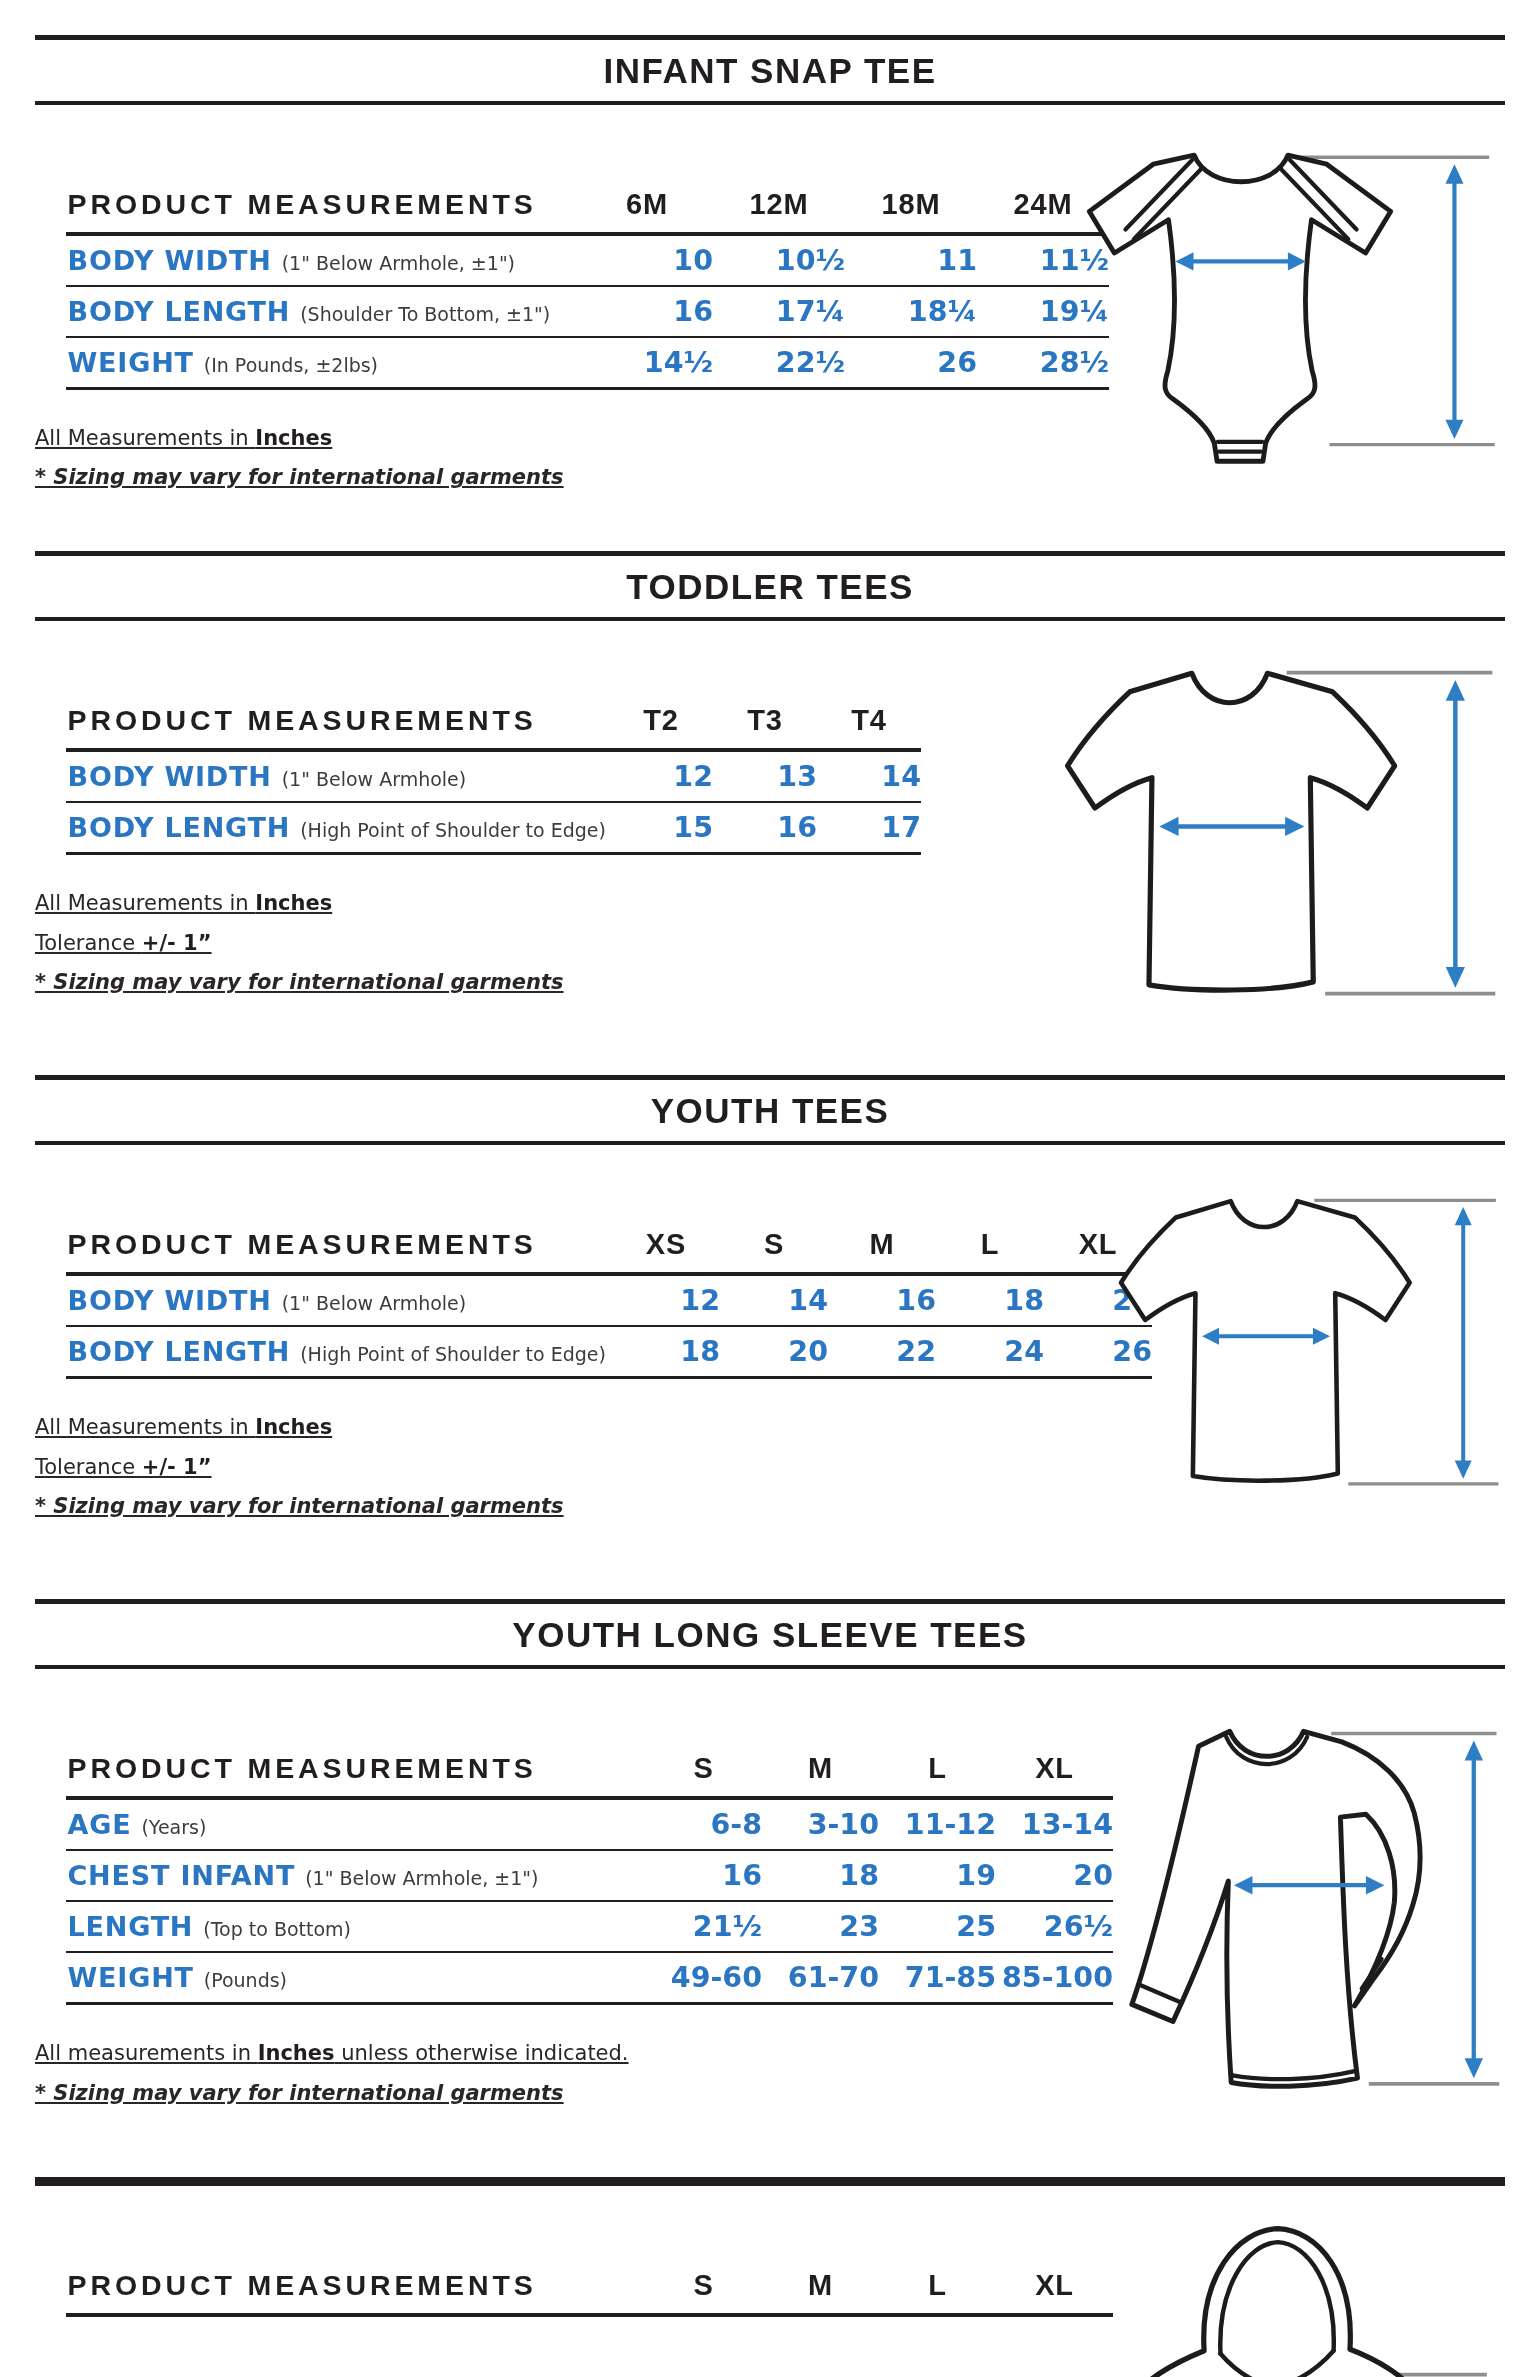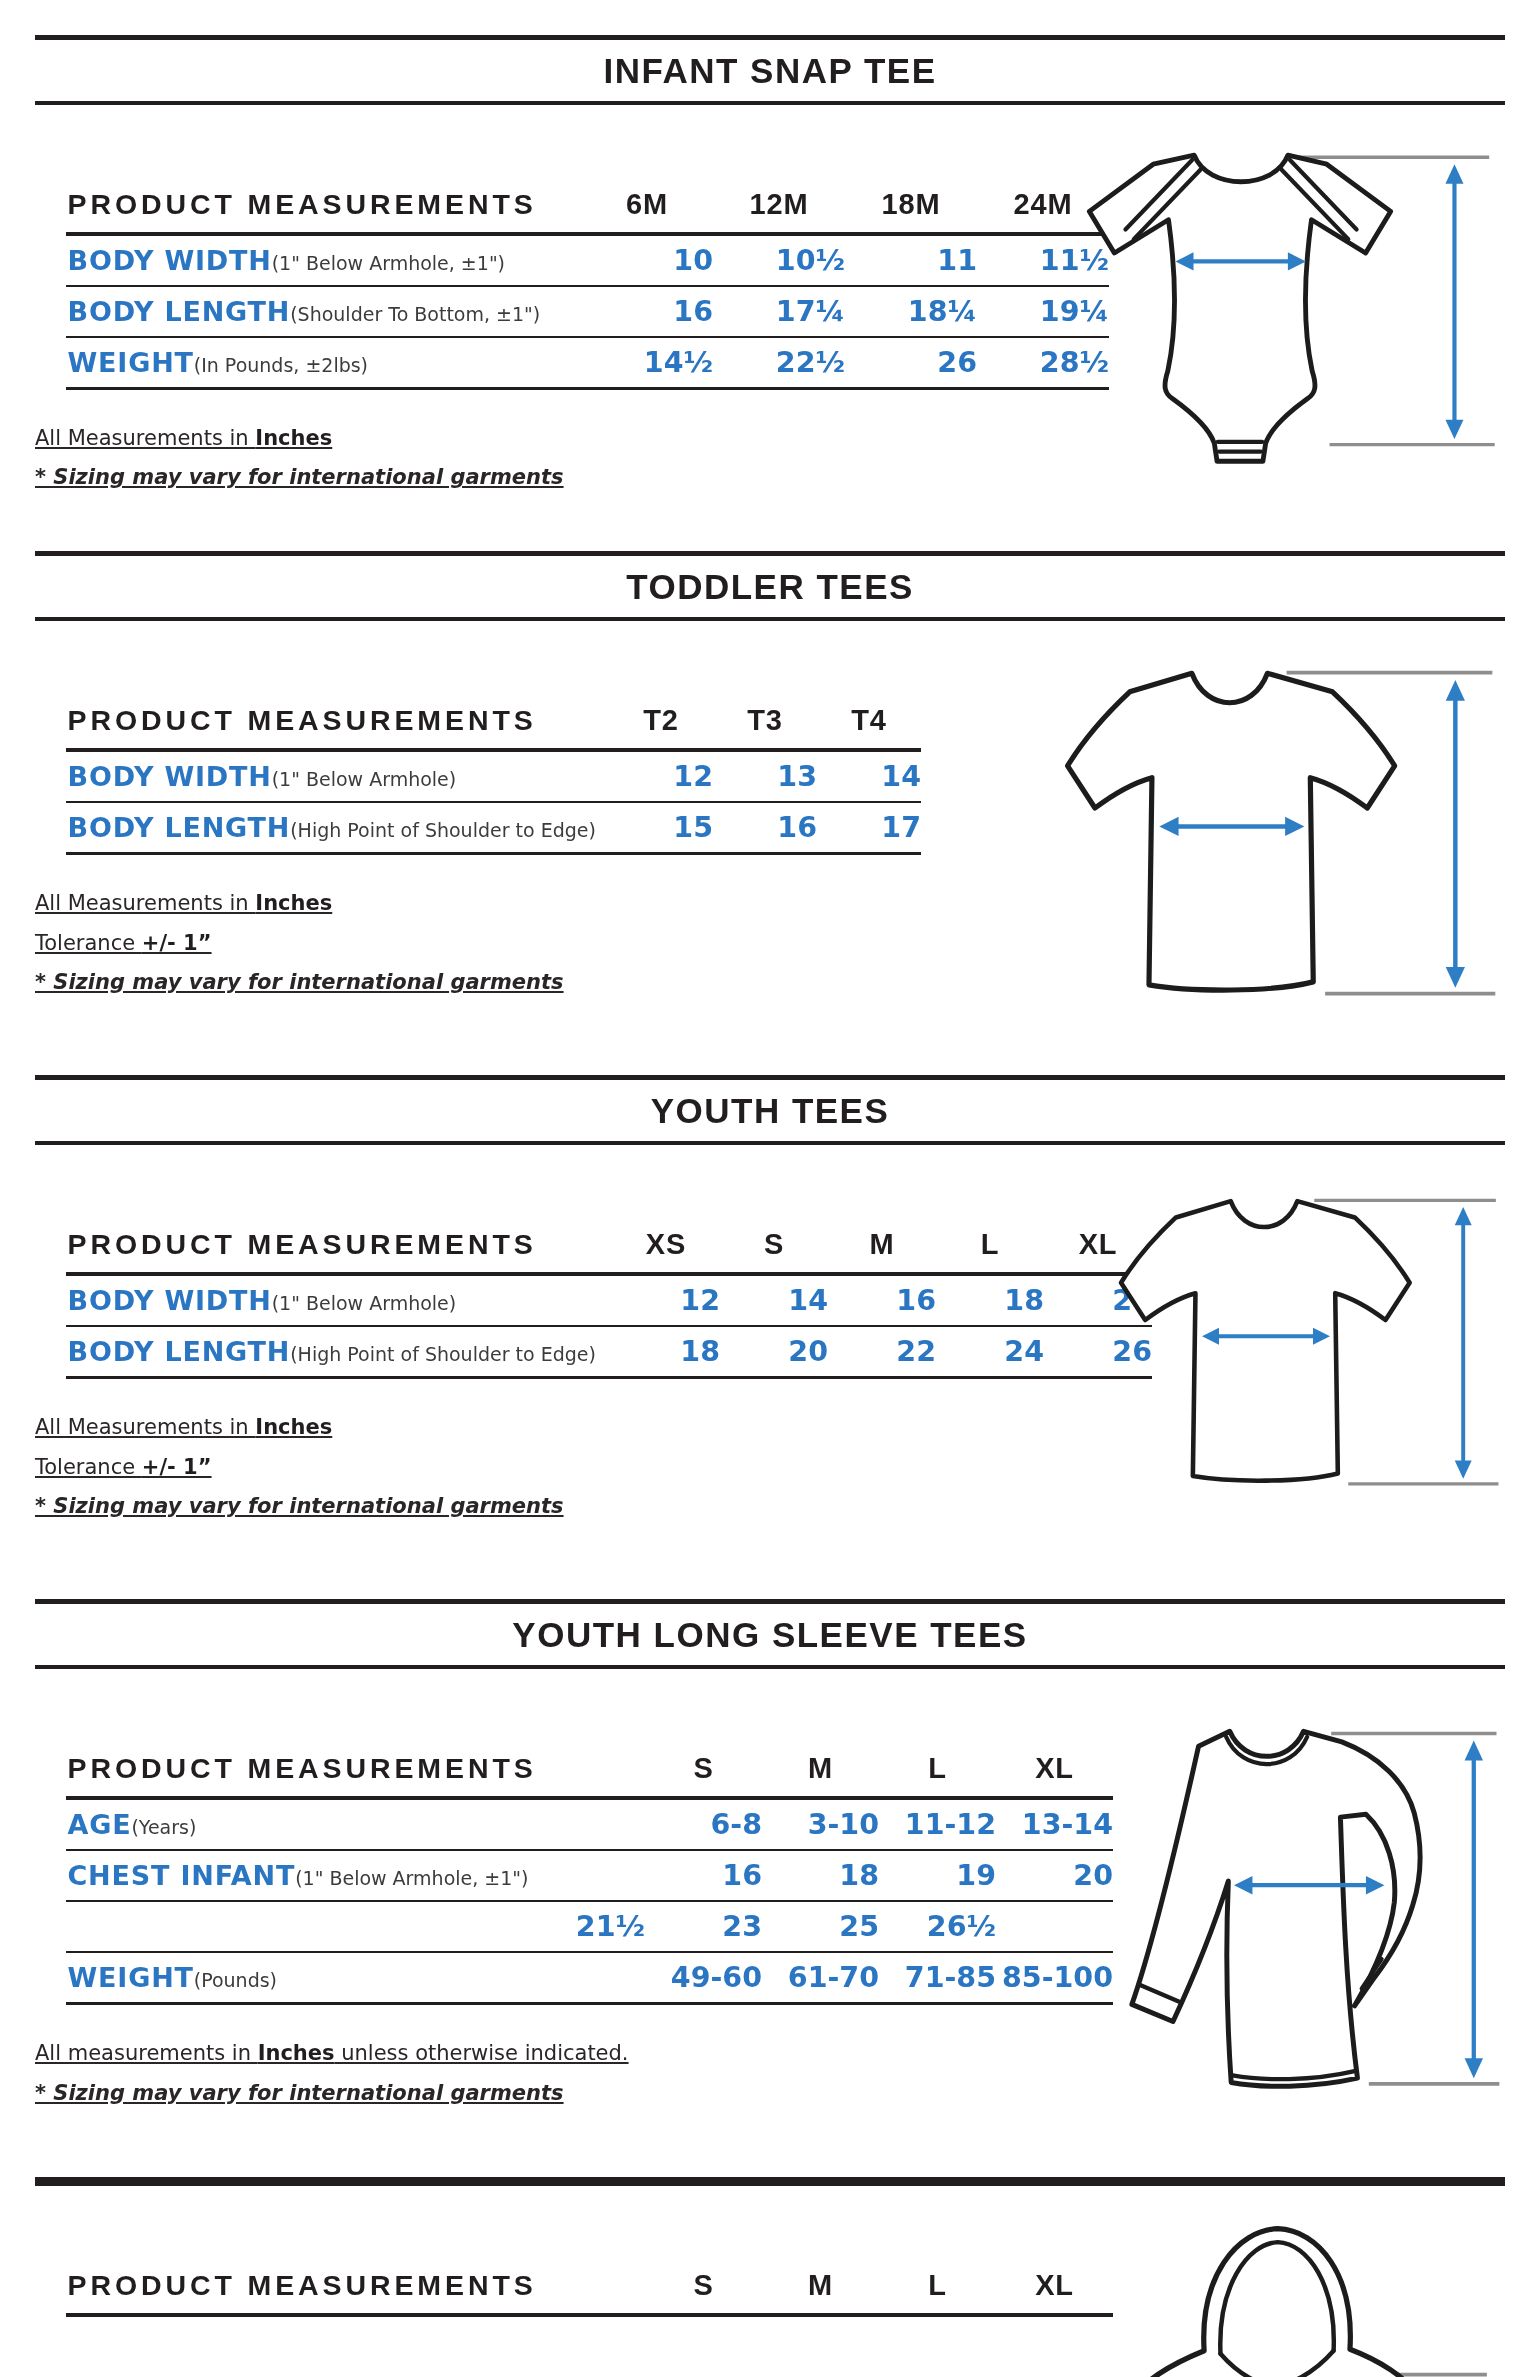--- a/index.html
+++ b/index.html
@@ -47,21 +47,21 @@
     white-space:nowrap;
   }
   .h-size{
     font-family:"Liberation Sans", sans-serif;
     font-weight:800;
     font-size:29px;
     letter-spacing:0.8px;
     color:#221e1f;
     text-align:center;
   }
-  .r-label{display:flex;align-items:baseline;padding-left:1.5px;white-space:nowrap;}
+  .r-label{display:flex;align-items:baseline;gap:10px;padding-left:1.5px;white-space:nowrap;}
   .r-name{
     color:#2b76c2;
     font-weight:bold;
     font-size:27px;
     letter-spacing:0.8px;
   }
   .r-desc{
     color:#3c3c3c;
     font-size:19px;
   }
@@ -332,20 +332,24 @@
           <div class="r-label">
             <span class="r-name">CHEST INFANT</span>
             <span class="r-desc">(1" Below Armhole, ±1")</span>
           </div>
           <div class="r-val">16</div>
           <div class="r-val">18</div>
           <div class="r-val">19</div>
           <div class="r-val">20</div>
         </div>
         <div class="t-row">
+          <div class="r-label">
+            <span class="r-name">LENGTH</span>
+            <span class="r-desc">(Top to Bottom)</span>
+          </div>
           <div class="r-val">21½</div>
           <div class="r-val">23</div>
           <div class="r-val">25</div>
           <div class="r-val">26½</div>
         </div>
         <div class="t-row last">
           <div class="r-label">
             <span class="r-name">WEIGHT</span>
             <span class="r-desc">(Pounds)</span>
           </div>

